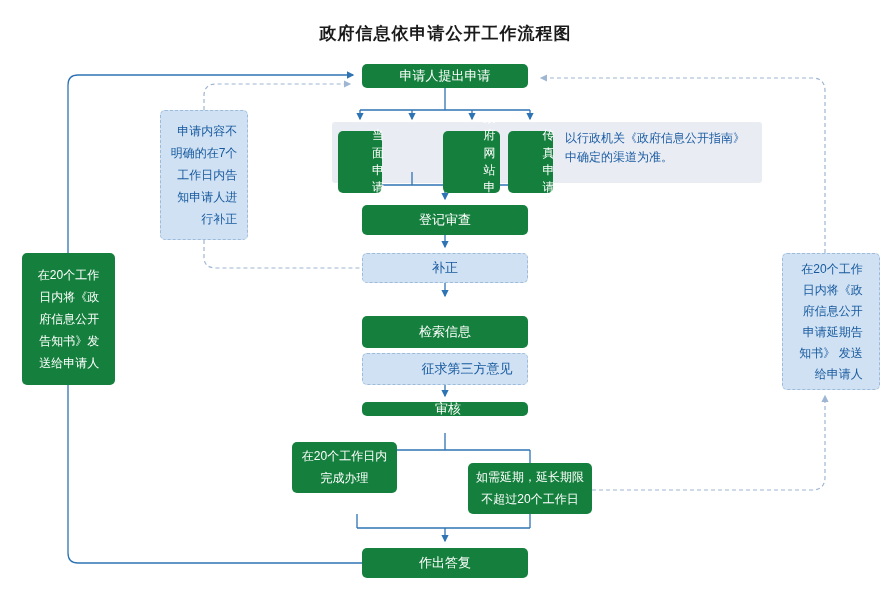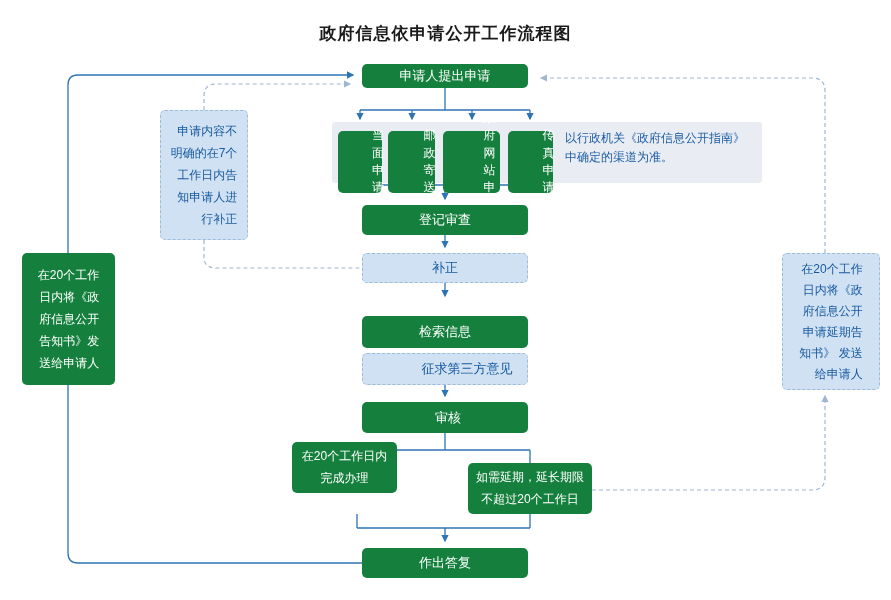--- a/index.html
+++ b/index.html
@@ -68,34 +68,32 @@
 
     <path d="M825 253 V91 Q825 78 812 78 H541" fill="none" stroke="#9fb6d2" stroke-width="1.2" stroke-dasharray="4 3" marker-end="url(#mb)"></path>
 
     <path d="M592 490 H812 Q825 490 825 477 V396" fill="none" stroke="#9fb6d2" stroke-width="1.2" stroke-dasharray="4 3" marker-end="url(#mb)"></path>
   </svg>
 
   <div class="node dark main" style="top:64px;height:24px;">申请人提出申请</div>
 
   <div class="node dark chan" style="left:338px;width:44px;">当面
 申请</div>
-  <div class="node dark chan" style="left:388px;width:47px;">邮政
-寄送</div>
   <div class="node dark chan" style="left:443px;width:57px;">政府网
 站申请</div>
   <div class="node dark chan" style="left:508px;width:45px;">传真
 申请</div>
   <div class="note-text" style="left:565px;top:129px;width:200px;">以行政机关《政府信息公开指南》
 中确定的渠道为准。</div>
 
   <div class="node dark main" style="top:205px;">登记审查</div>
   <div class="node light main" style="top:253px;">补正</div>
   <div class="node dark main" style="top:316px;height:32px;">检索信息</div>
   <div class="node light main" style="top:353px;height:32px;padding-left:44px;">征求第三方意见</div>
-  <div class="node dark main" style="top:402px;height:31px;padding-left:6px;">审核</div>
+  <div class="node dark main" style="top:402px;height:14px;padding-left:6px;">审核</div>
 
   <div class="node dark branch" style="left:292px;top:442px;width:105px;">在20个工作日内
 完成办理</div>
   <div class="node dark branch" style="left:468px;top:463px;width:124px;">如需延期，延长期限
 不超过20个工作日</div>
 
   <div class="node dark main" style="top:548px;">作出答复</div>
 
   <div class="node light sidebox" style="left:160px;top:110px;width:88px;height:130px;">申请内容不
 明确的在7个

